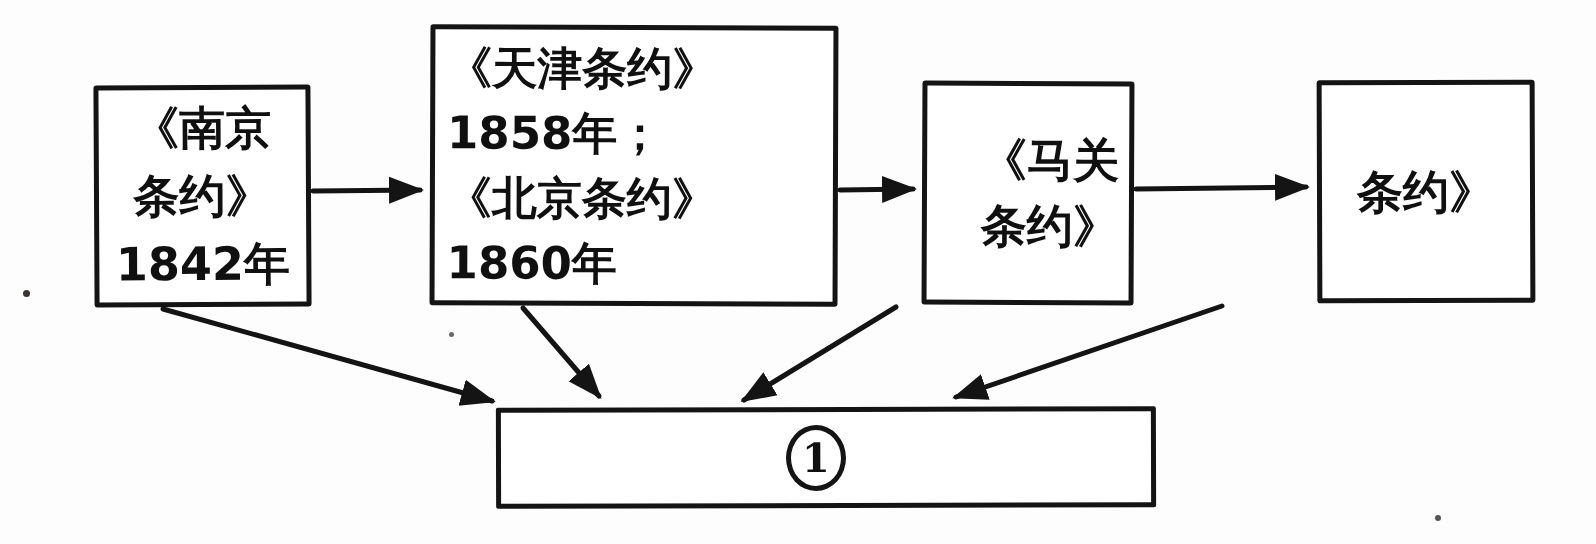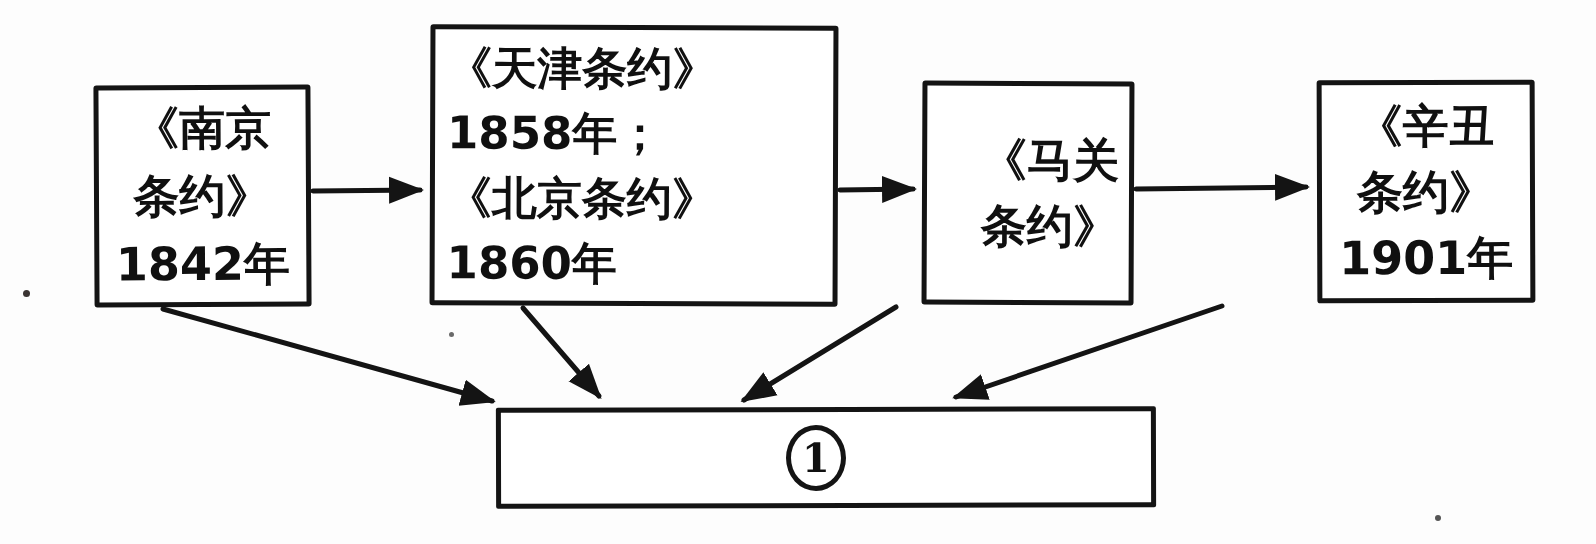--- a/index.html
+++ b/index.html
@@ -68,23 +68,21 @@
     <span class="ln">《北京条约》</span>
     <span class="ln">1860年</span>
   </div>
 
   <div class="tbox box-3">
     <span class="ln">《马关</span>
     <span class="ln">条约》</span>
   </div>
 
   <div class="tbox box-4">
-    <span class="ln">《辛丑</span>
     <span class="ln">条约》</span>
-    <span class="ln">1901年</span>
   </div>
 
   <div class="result-box">
     <span class="circled-digit">1</span>
   </div>
 
   <span class="speck s1"></span>
   <span class="speck s2"></span>
   <span class="speck s3"></span>
 

